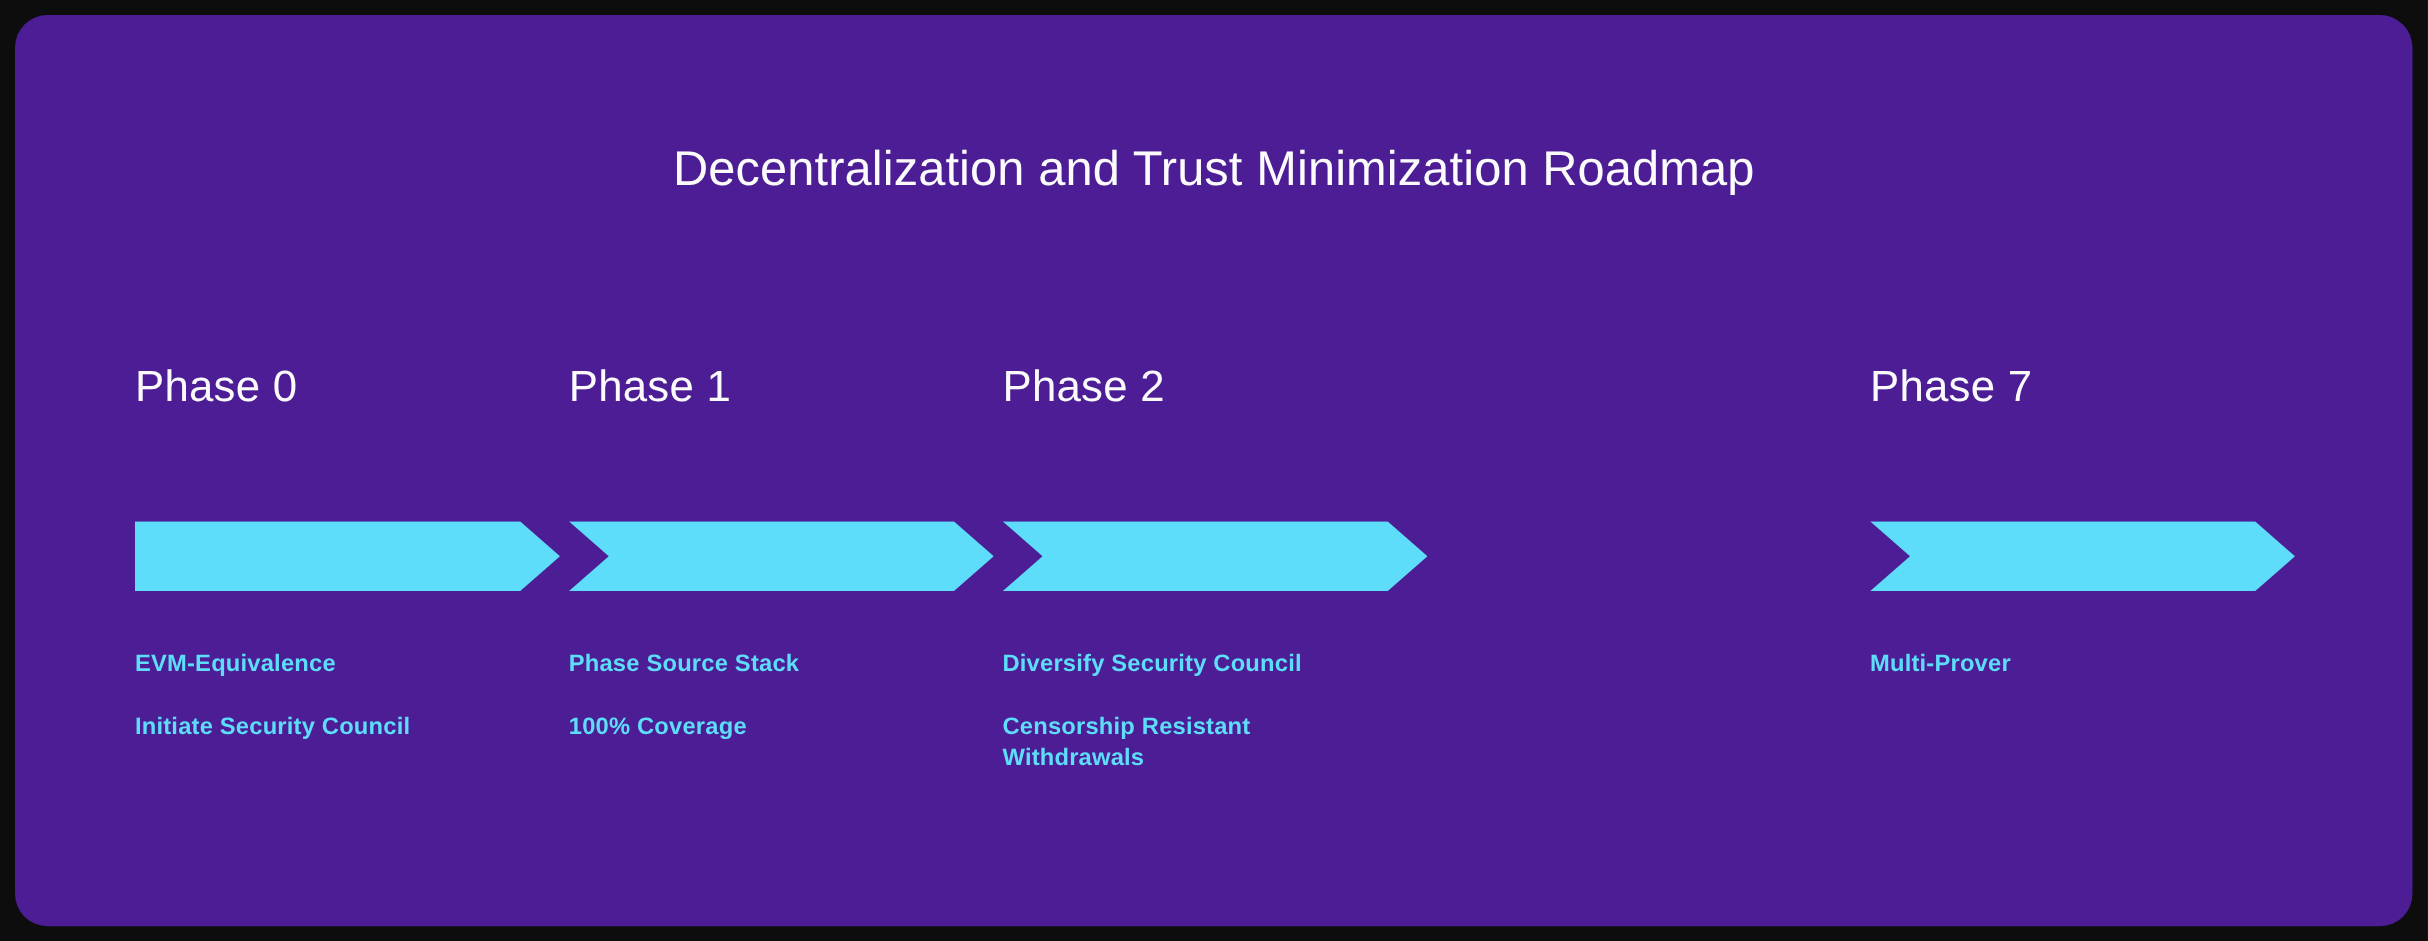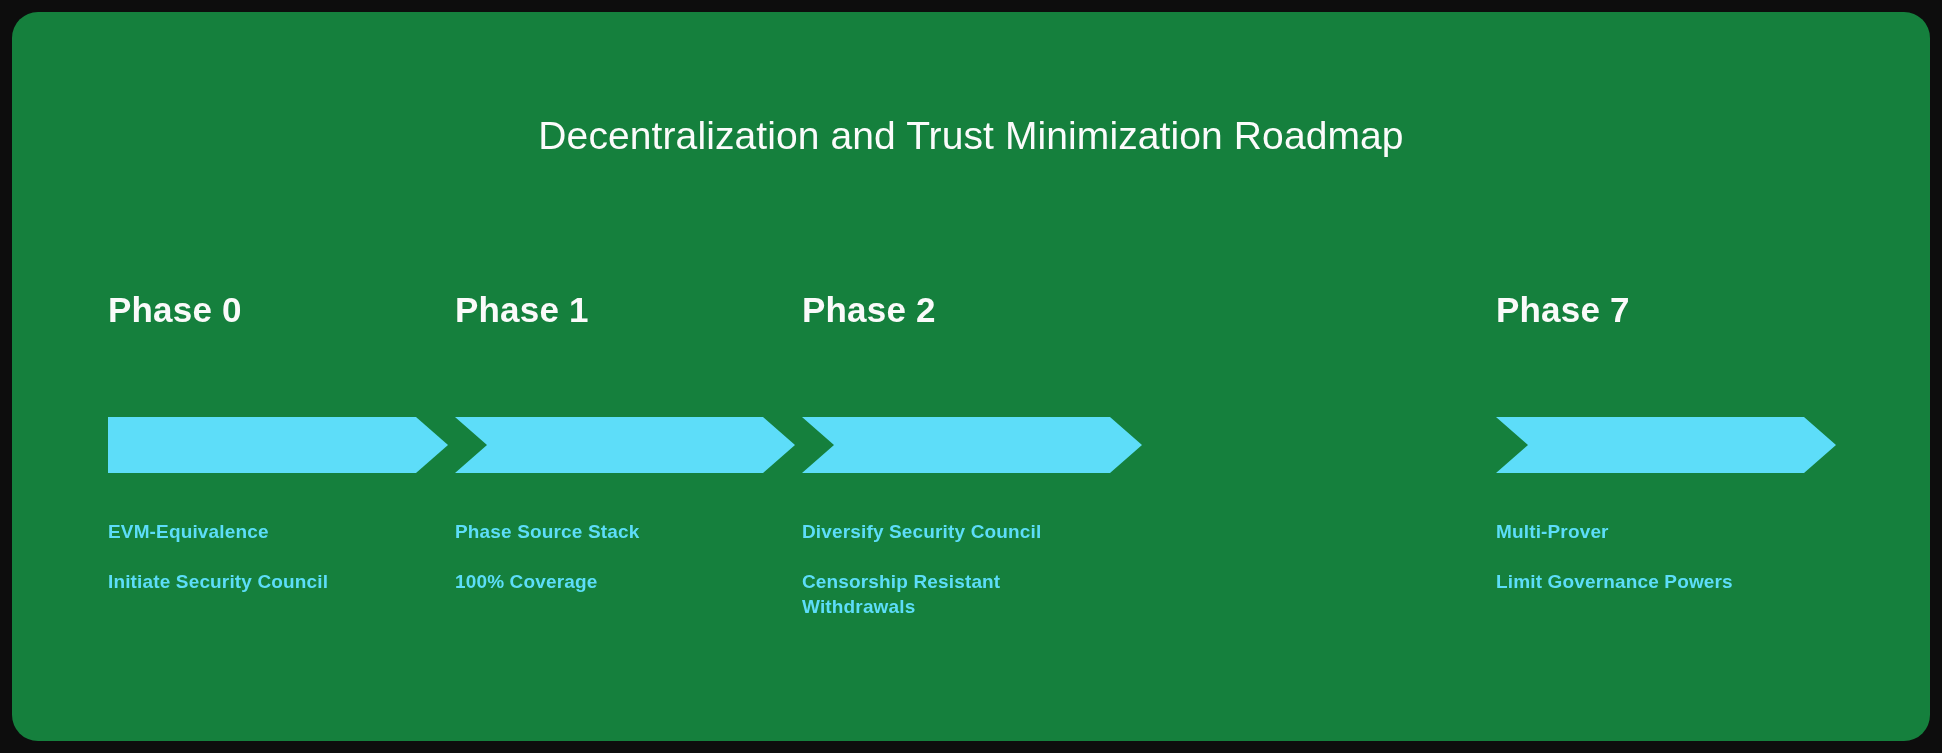--- a/index.html
+++ b/index.html
@@ -15,21 +15,21 @@
     font-family: "Liberation Sans", sans-serif;
     -webkit-font-smoothing: antialiased;
   }
 
   #roadmap-panel {
     position: absolute;
     left: 12px;
     top: 12px;
     width: 1918px;
     height: 729px;
-    background: #15803d;
+    background: #4c1d95;
     border-radius: 26px;
     overflow: hidden;
   }
 
   
   #roadmap-title {
     position: absolute;
     left: 0;
     top: 0;
     width: 1918px;
@@ -48,21 +48,21 @@
     top: 0;
     width: 347px;
     height: 729px;
   }
 
   .phase-label {
     position: absolute;
     top: 280px;
     left: 84px;
     font-size: 35px;
-    font-weight: 700;
+    font-weight: 400;
     letter-spacing: 0.2px;
     color: #fafafa;
     white-space: nowrap;
     line-height: 1;
   }
 
   
   .chevron {
     position: absolute;
     top: 405px;
@@ -142,17 +142,16 @@
       <div class="phase-item" style="width:262px;">Censorship Resistant Withdrawals</div>
     </div>
   </div>
 
 
   <div class="phase-col" style="left:1400px;">
     <div class="phase-label">Phase 7</div>
     <div class="chevron notched"></div>
     <div class="phase-items">
       <div class="phase-item">Multi-Prover</div>
-      <div class="phase-item">Limit Governance Powers</div>
     </div>
   </div>
 
 </div>
 
 </body></html>

